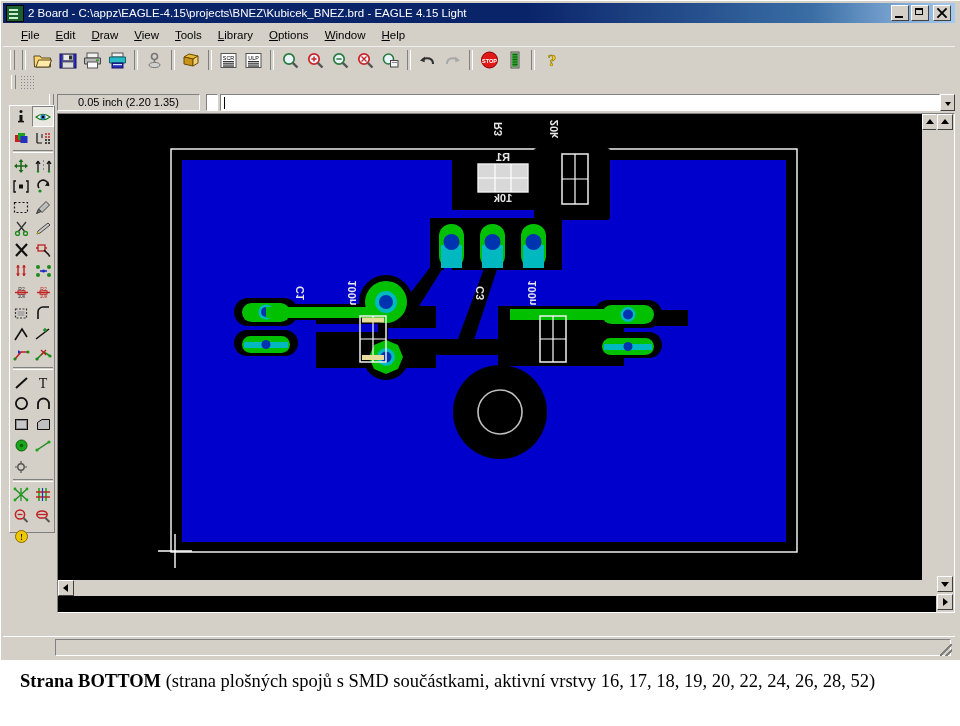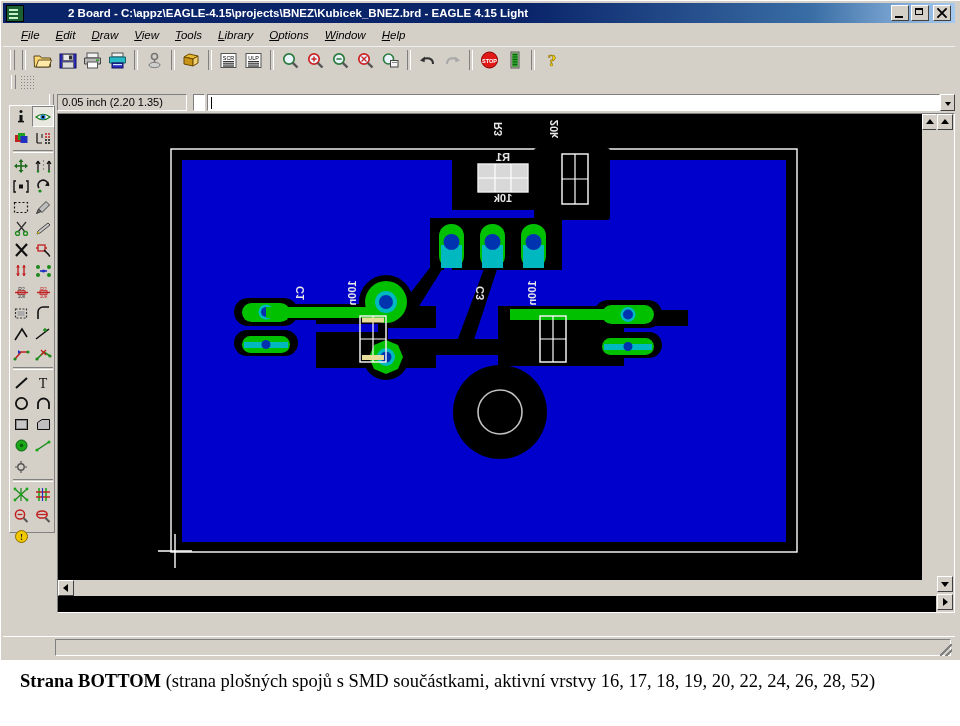--- a/index.html
+++ b/index.html
@@ -25,44 +25,43 @@
   }
   #app-icon{
     width:16px;height:15px;margin-left:3px;margin-right:4px;
     background:#1a6030;border:1px solid #000;position:relative;flex:0 0 auto;
   }
   #app-icon:after{
     content:"";position:absolute;left:2px;top:3px;width:9px;height:2px;background:#c8f0c8;
     box-shadow:0 4px 0 #c8f0c8, 0 8px 0 #c8f0c8;
   }
   #title-text{
-    color:#ffffff;font-size:11.5px;font-weight:bold;
+    color:#ffffff;font-size:11.5px;font-weight:normal;
     white-space:nowrap;overflow:hidden;letter-spacing:0px;
     font-family:"Liberation Sans", sans-serif;
-    margin-left:40px;
   }
   .wbtn{
     width:16px;height:14px;background:#d4d0c8;
     border-top:1px solid #ffffff;border-left:1px solid #ffffff;
     border-right:1px solid #404040;border-bottom:1px solid #404040;
     position:relative;margin-left:2px;flex:0 0 auto;
   }
   #win-buttons{position:absolute;right:4px;top:2px;display:flex;}
   #win-buttons .wbtn:nth-child(3){margin-left:4px;}
   .gl{position:absolute;left:0;top:0;width:100%;height:100%;
       font-size:9px;line-height:12px;text-align:center;color:#000;font-family:"Liberation Sans",sans-serif;}
   .min-g:after{content:"";position:absolute;left:3px;bottom:2px;width:8px;height:2px;background:#000;}
   .max-g:after{content:"";position:absolute;left:3px;top:2px;width:8px;height:7px;border:1px solid #000;border-top-width:2px;box-sizing:border-box;}
   
   #menubar{
     position:absolute;left:2px;top:24px;width:952px;height:20px;
     background:#d4d0c8;display:flex;align-items:center;padding-left:10px;box-sizing:border-box;
   }
   .menu-item{
-    font-size:11.5px;color:#000;padding:1px 8px;cursor:default;white-space:nowrap;font-style:italic;
+    font-size:11.5px;color:#000;padding:1px 8px;cursor:default;white-space:nowrap;
   }
   .menu-item span.mn{text-decoration:underline;}
   
   #toolbar{
     position:absolute;left:2px;top:45px;width:952px;height:27px;
     background:#d4d0c8;display:flex;align-items:center;padding-left:4px;box-sizing:border-box;
     border-top:1px solid #efefef;
   }
   .tb-grip{width:3px;height:20px;border-left:1px solid #fff;border-right:1px solid #808080;margin:0 3px;}
   .tb-sep{width:2px;height:20px;border-left:1px solid #808080;border-right:1px solid #ffffff;margin:0 4px;}
@@ -86,21 +85,21 @@
   
   #cmdrow{
     position:absolute;left:2px;top:90px;width:952px;height:22px;
     background:#d4d0c8;display:flex;align-items:center;box-sizing:border-box;
   }
   #cmd-grip{width:3px;height:16px;border-left:1px solid #fff;border-right:1px solid #808080;margin-left:46px;margin-right:3px;}
   #coord-box{
     height:17px;min-width:130px;background:#d4d0c8;
     border-top:1px solid #808080;border-left:1px solid #808080;
     border-right:1px solid #ffffff;border-bottom:1px solid #ffffff;
-    font-size:11px;display:flex;align-items:center;padding:0 4px;box-sizing:border-box;color:#000;
+    font-size:11px;display:flex;align-items:center;padding:0 20px;box-sizing:border-box;color:#000;
   }
   #cmd-small{
     width:12px;height:17px;background:#ffffff;margin-left:6px;
     border-top:1px solid #808080;border-left:1px solid #808080;
     border-right:1px solid #ffffff;border-bottom:1px solid #ffffff;box-sizing:border-box;
   }
   #cmd-input{
     flex:1;height:17px;background:#ffffff;margin-left:2px;margin-right:0px;
     border-top:1px solid #808080;border-left:1px solid #808080;
     border-right:1px solid #ffffff;border-bottom:1px solid #ffffff;

